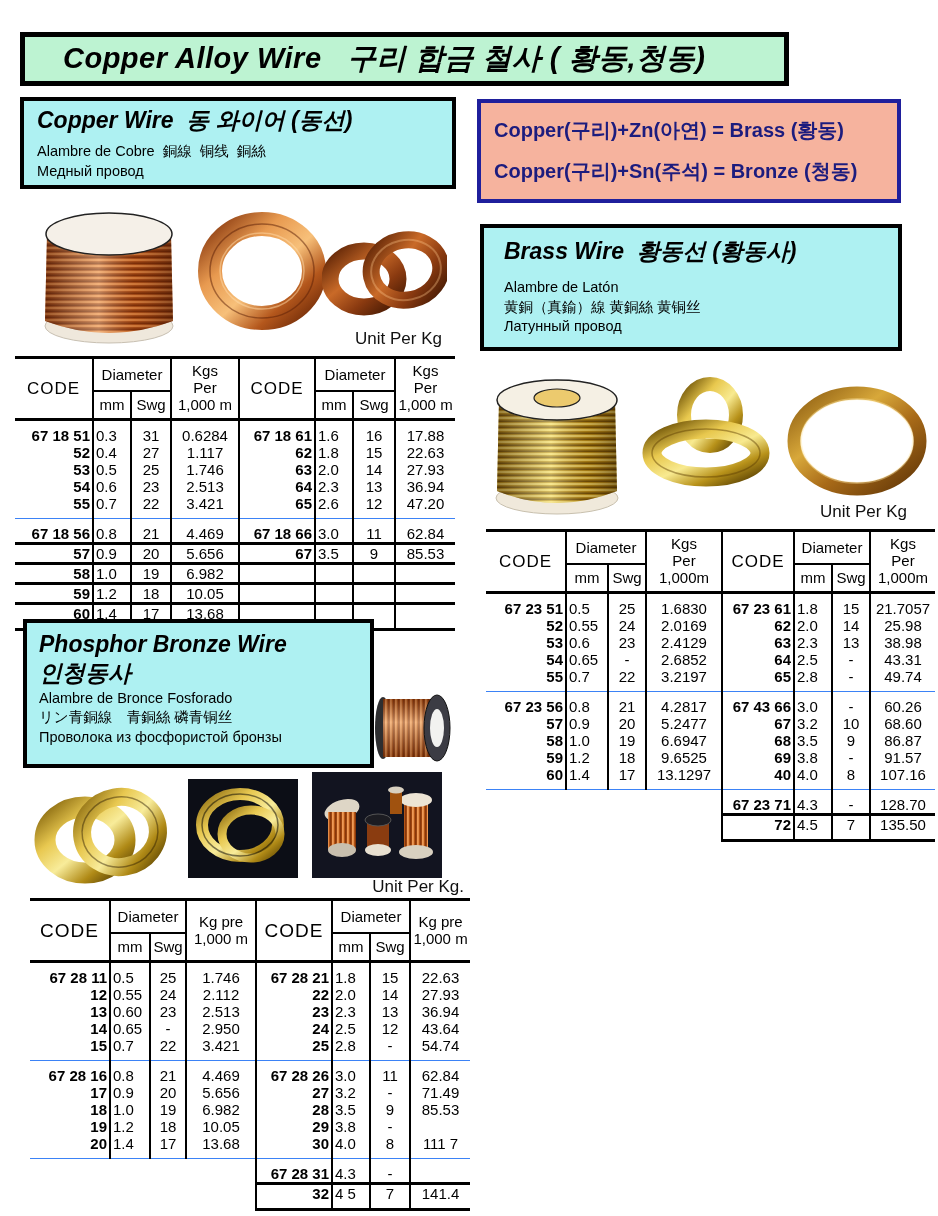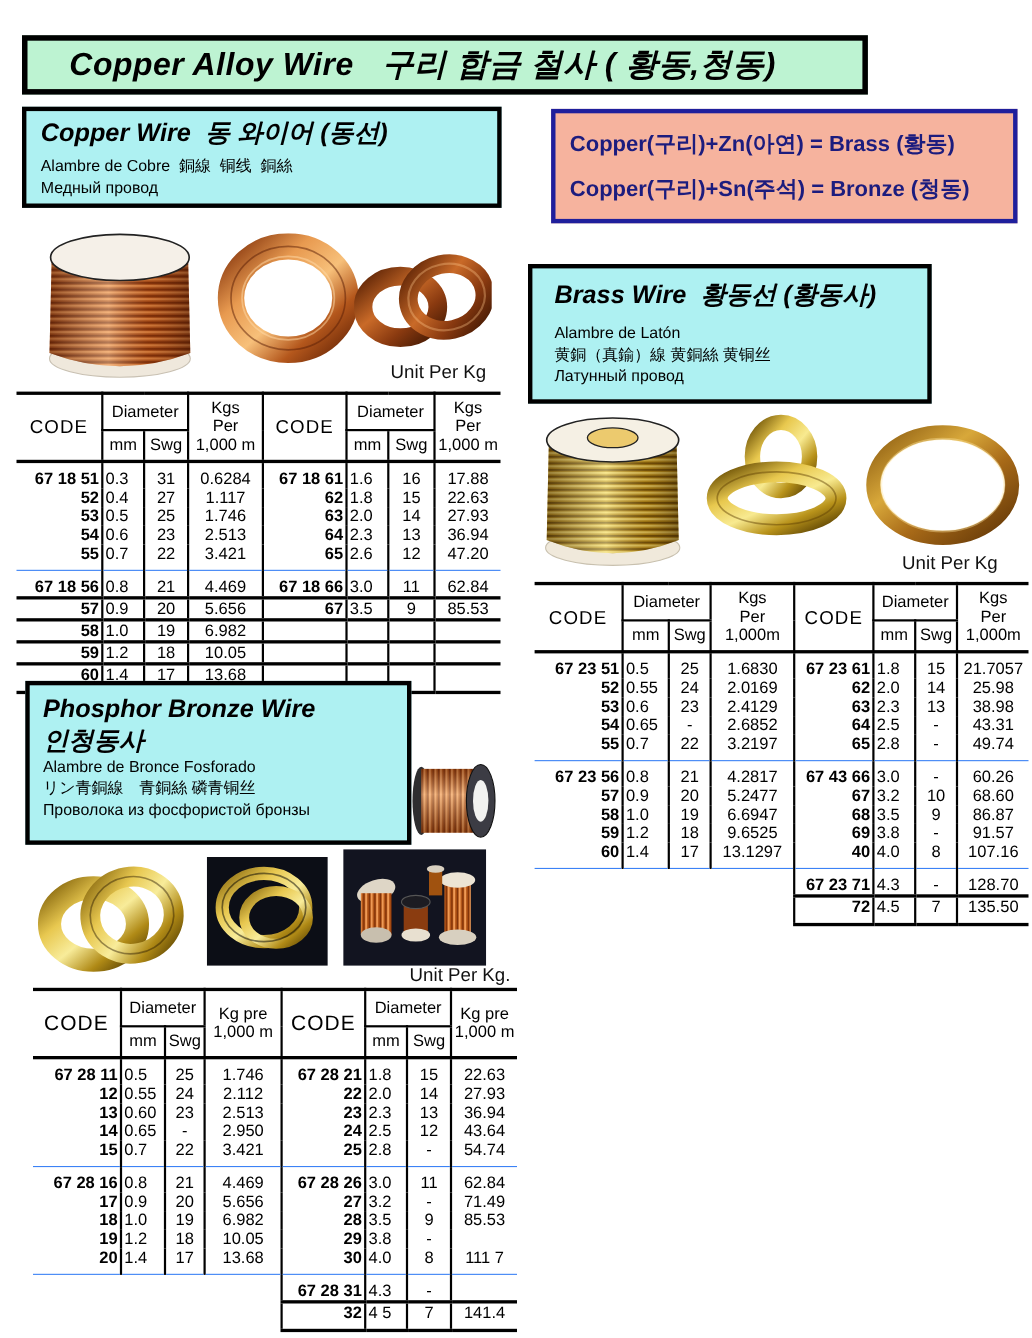--- a/index.html
+++ b/index.html
@@ -16,32 +16,32 @@
     background:#bdf3d2; border:5px solid #000; box-sizing:border-box;
     display:flex; align-items:center; padding-left:38px;
   }
   .banner .t { font-style:italic; font-weight:bold; font-size:29px; letter-spacing:.5px; }
 
   
   .cyanbox {
     position:absolute; background:#aef1f2; border:4.5px solid #000; box-sizing:border-box;
   }
   .box-copper { left:20px; top:97px; width:436px; height:92px; padding:5px 0 0 13px; }
-  .box-brass  { left:480px; top:224px; width:367px; height:127px; padding:9px 0 0 20px;margin-top:16px; }
+  .box-brass  { left:480px; top:224px; width:422px; height:127px; padding:9px 0 0 20px; }
   .box-phos   { left:23px; top:619px; width:351px; height:149px; padding:7px 0 0 12px; }
   .cyanbox .title { font-style:italic; font-weight:bold; font-size:23px; line-height:1.25; }
   .cyanbox .sub   { font-size:14.5px; line-height:1.3; margin-top:1px; }
   .box-copper .title { margin-bottom:7px; }
   .box-brass  .title { margin-bottom:12px; }
   .box-phos   .sub:first-of-type { margin-top:6px; }
 
   .formulabox {
     position:absolute; left:477px; top:99px; width:424px; height:104px;
     background:#f6b39e; border:4px solid #1f1f9c; box-sizing:border-box;
-    display:flex; flex-direction:column; justify-content:space-evenly; padding-left:13px;margin-left:24px;
+    display:flex; flex-direction:column; justify-content:space-evenly; padding-left:13px;
   }
   .formulabox .f { color:#1c1c7e; font-weight:bold; font-size:20px; }
 
   
   .unit { position:absolute; font-size:17px; color:#111; }
 
   
   table.wire { position:absolute; border-collapse:collapse; table-layout:fixed;
     border-top:3px solid #000; font-size:15px; }
   table.wire thead { border-bottom:3px solid #000; }

